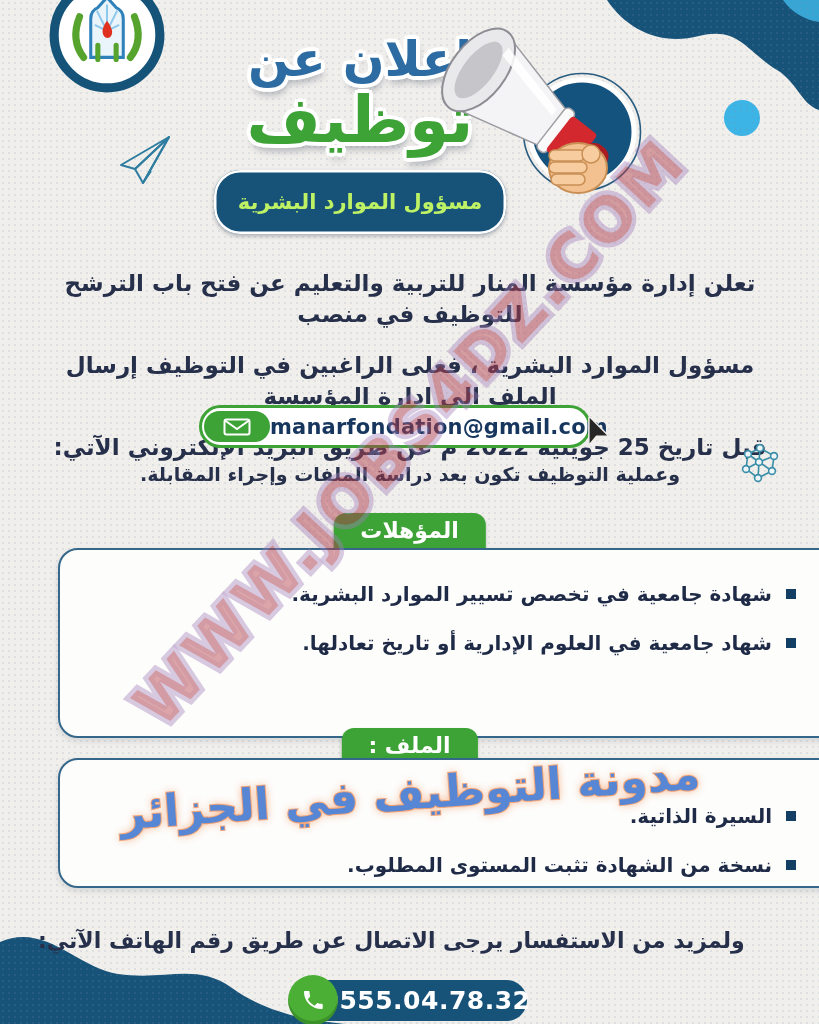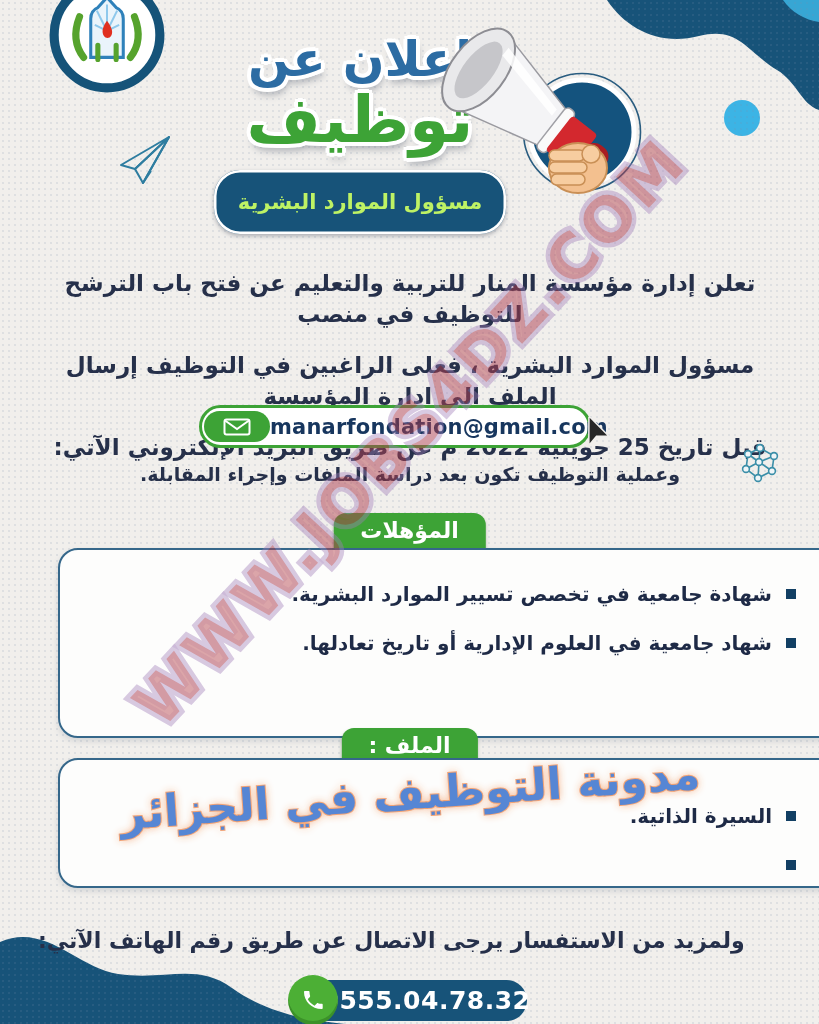--- a/index.html
+++ b/index.html
@@ -223,20 +223,21 @@
   </div>
 
   <div class="tab tab-file">الملف :</div>
   <div class="panel panel-file">
     <div class="item">
       <span class="bullet"></span>
       <span class="item-text">السيرة الذاتية.</span>
     </div>
     <div class="item">
       <span class="bullet"></span>
+      <span class="item-text">نسخة من الشهادة تثبت المستوى المطلوب.</span>
     </div>
   </div>
 
   <div class="contact-note">ولمزيد من الاستفسار يرجى الاتصال عن طريق رقم الهاتف الآتي:</div>
   <div class="phone-pill">
     <span class="phone-icon-circle">
       <svg width="24" height="24" viewBox="0 0 24 24">
         <path d="M6.6 10.8c1.5 3 3.9 5.4 6.9 6.9l2.3-2.3c.3-.3.7-.4 1.1-.2 1.2.4 2.5.6 3.8.6.6 0 1 .4 1 1V20c0 .6-.4 1-1 1C10.6 21 3 13.4 3 4c0-.6.4-1 1-1h3.5c.6 0 1 .4 1 1 0 1.3.2 2.6.6 3.8.1.4 0 .8-.2 1.1l-2.3 2.3z" fill="#ffffff"></path>
       </svg>
     </span>

